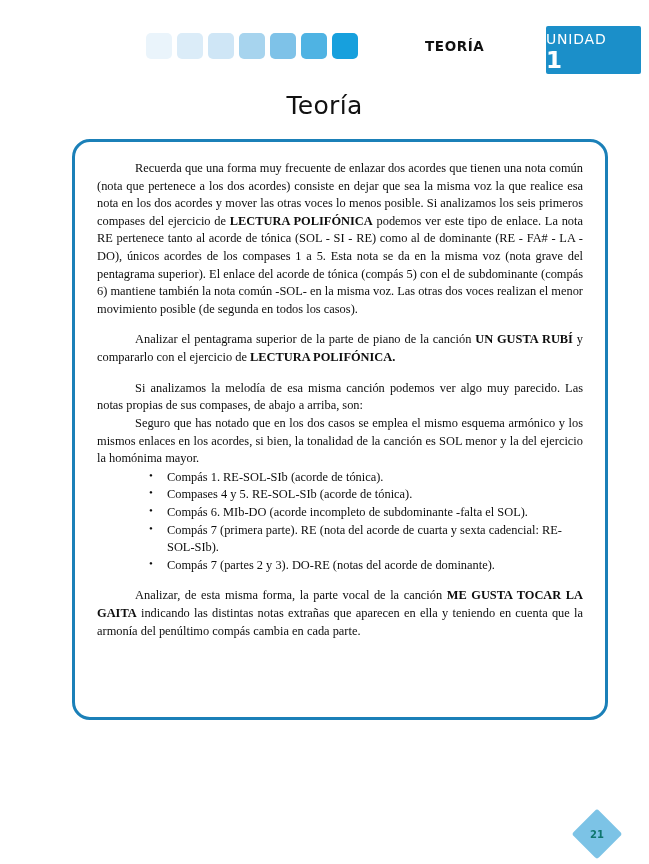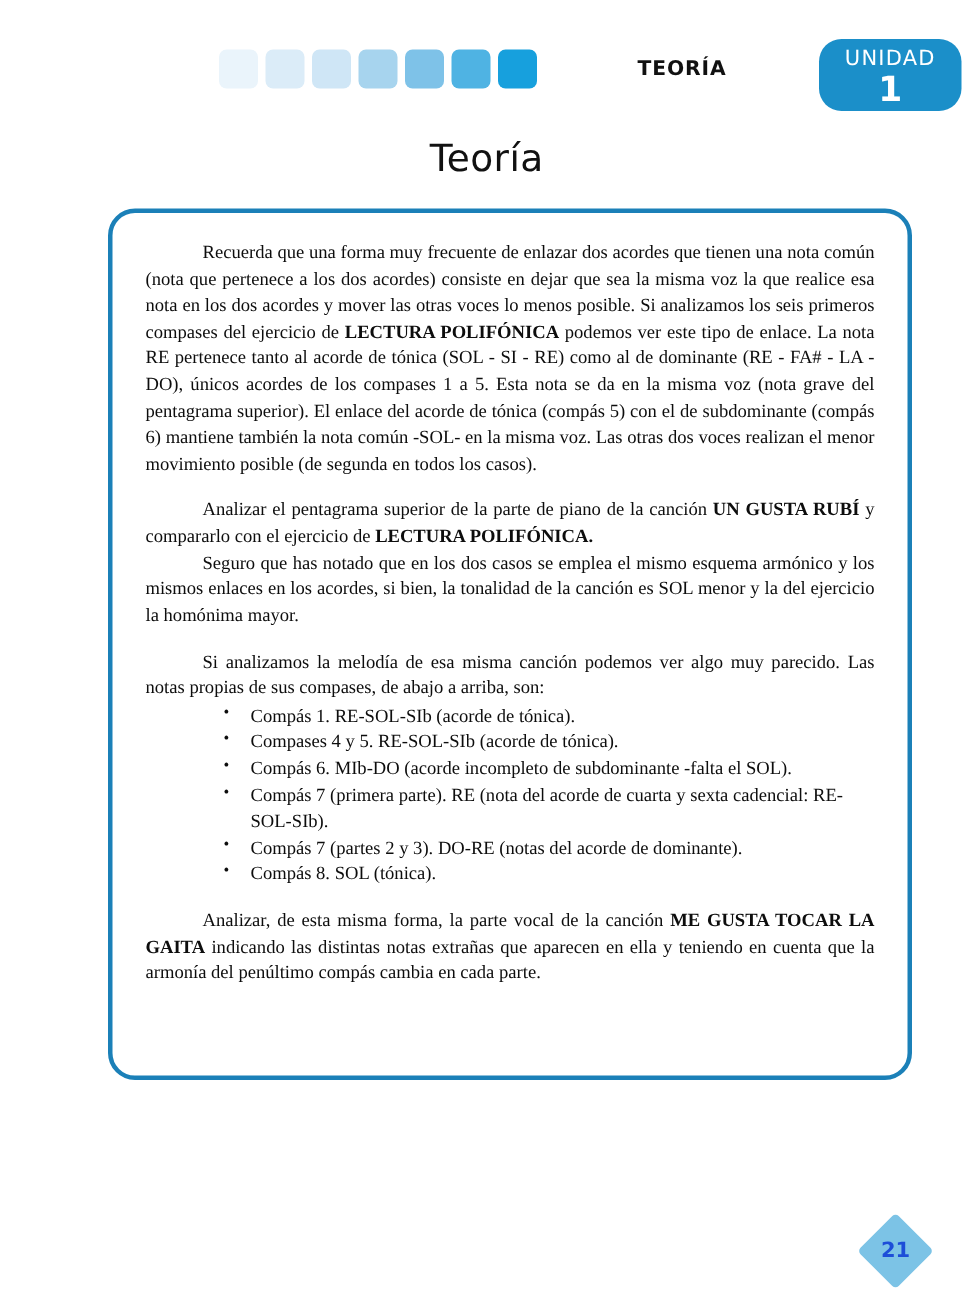--- a/index.html
+++ b/index.html
@@ -55,24 +55,24 @@
     color: #111111;
   }
 
   .unidad-badge {
     position: absolute;
     left: 546px;
     top: 26px;
     width: 95px;
     height: 48px;
     background: #1b8fc9;
-    border-radius: 15px;
+    border-radius: 2px;
     color: #ffffff;
     font-family: "DejaVu Sans", sans-serif;
-    text-align: center;
+    text-align: left;
   }
   .unidad-badge .u-word {
     display: block;
     font-size: 14px;
     letter-spacing: 0.8px;
     line-height: 1;
     padding-top: 6px;
   }
   .unidad-badge .u-num {
     display: block;
@@ -163,23 +163,23 @@
   .page-num-text {
     position: absolute;
     left: 0;
     top: 0;
     width: 48px;
     height: 48px;
     display: flex;
     align-items: center;
     justify-content: center;
     font-family: "DejaVu Sans", sans-serif;
-    font-size: 14px;
+    font-size: 10px;
     font-weight: 700;
-    color: #1d4ed8;
+    color: #0f766e;
   }
 </style>
 </head>
 <body>
 
 <div class="header">
 
   <div class="squares-strip">
     <div class="sq s1"></div>
     <div class="sq s2"></div>
@@ -200,31 +200,30 @@
 
 <div class="page-title">Teoría</div>
 
 <div class="content-box">
   <div class="content-inner">
 
     <p class="para"><span>Recuerda que una forma muy frecuente de enlazar dos acordes que tienen una nota común (nota que pertenece a los dos acordes) consiste en dejar que sea la misma voz la que realice esa nota en los dos acordes y mover las otras voces lo menos posible. Si analizamos los seis primeros compases del ejercicio de </span><b>LECTURA POLIFÓNICA</b><span> podemos ver este tipo de enlace. La nota RE pertenece tanto al acorde de tónica (SOL - SI - RE) como al de dominante (RE - FA# - LA - DO), únicos acordes de los compases 1 a 5. Esta nota se da en la misma voz (nota grave del pentagrama superior). El enlace del acorde de tónica (compás 5) con el de subdominante (compás 6) mantiene también la nota común -SOL- en la misma voz. Las otras dos voces realizan el menor movimiento posible (de segunda en todos los casos).</span></p>
 
     <p class="para gap"><span>Analizar el pentagrama superior de la parte de piano de la canción </span><b>UN GUSTA RUBÍ</b><span> y compararlo con el ejercicio de </span><b>LECTURA POLIFÓNICA.</b></p>
 
+    <p class="para gap">Si analizamos la melodía de esa misma canción podemos ver algo muy parecido. Las notas propias de sus compases, de abajo a arriba, son:</p>
+
     <p class="para">Seguro que has notado que en los dos casos se emplea el mismo esquema armónico y los mismos enlaces en los acordes, si bien, la tonalidad de la canción es SOL menor y la del ejercicio la homónima mayor.</p>
-
-    <p class="para gap">Si analizamos la melodía de esa misma canción podemos ver algo muy parecido. Las notas propias de sus compases, de abajo a arriba, son:</p>
 
     <ul class="notes-list">
       <li>Compás 1. RE-SOL-SIb (acorde de tónica).</li>
       <li>Compases 4 y 5. RE-SOL-SIb (acorde de tónica).</li>
       <li>Compás 6. MIb-DO (acorde incompleto de subdominante -falta el SOL).</li>
       <li>Compás 7 (primera parte). RE (nota del acorde de cuarta y sexta cadencial: RE-SOL-SIb).</li>
       <li>Compás 7 (partes 2 y 3). DO-RE (notas del acorde de dominante).</li>
-      <li>Compás 8. SOL (tónica).</li>
     </ul>
 
     <p class="para gap"><span>Analizar, de esta misma forma, la parte vocal de la canción </span><b>ME GUSTA TOCAR LA GAITA</b><span> indicando las distintas notas extrañas que aparecen en ella y teniendo en cuenta que la armonía del penúltimo compás cambia en cada parte.</span></p>
 
   </div>
 </div>
 
 <div class="page-num-wrap">
   <div class="page-num-diamond"></div>
   <div class="page-num-text">21</div>

